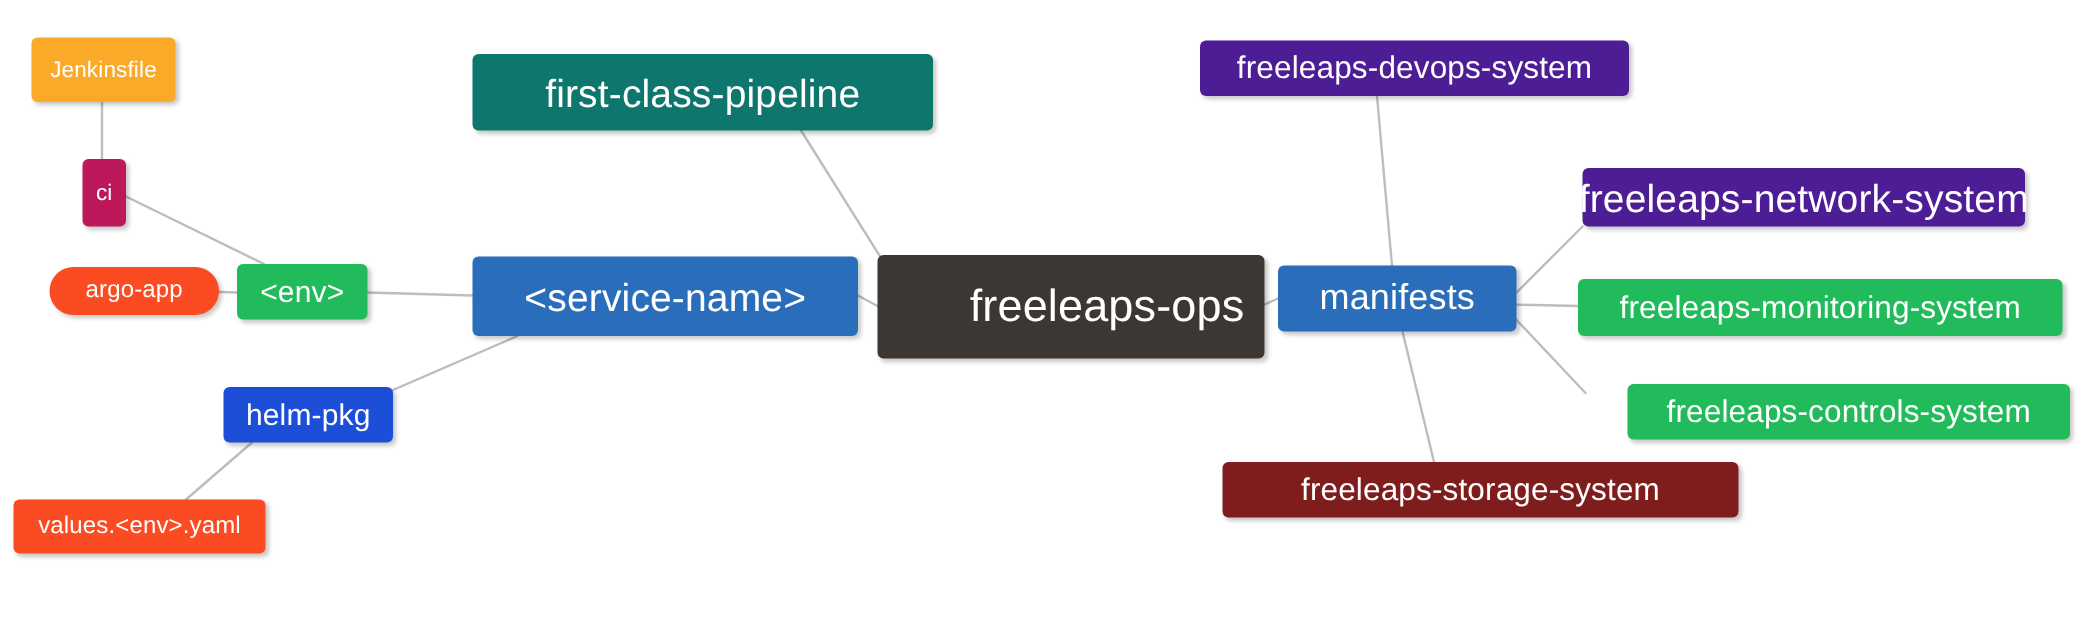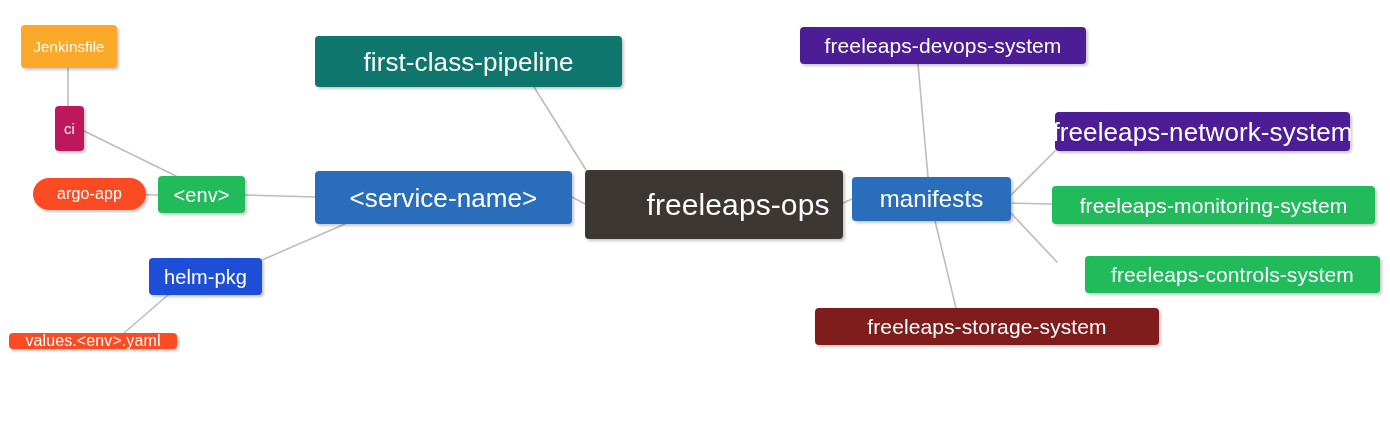--- a/index.html
+++ b/index.html
@@ -90,21 +90,21 @@
       </div>
       <div class="node" style="left: 21px; top: 25px; width: 96px; height: 43px; background: rgb(251, 169, 41); font-size: 15px;">
         <span>Jenkinsfile</span>
       </div>
       <div class="node" style="left: 55px; top: 106px; width: 29px; height: 45px; background: #be185d; font-size: 15px;">
         <span>ci</span>
       </div>
       <div class="node" style="left: 33px; top: 178px; width: 113px; height: 32px; background: rgb(251, 75, 34); font-size: 16px; border-radius: 16px;">
         <span>argo-app</span>
       </div>
-      <div class="node" style="left: 9px; top: 333px; width: 168px; height: 16px; background: rgb(251, 75, 34); font-size: 16px;">
+      <div class="node" style="left: 9px; top: 333px; width: 168px; height: 36px; background: rgb(251, 75, 34); font-size: 16px;">
         <span>values.&lt;env&gt;.yaml</span>
       </div>
       <div class="node" style="left: 800px; top: 27px; width: 286px; height: 37px; background: #4c1d95; font-size: 21px;">
         <span>freeleaps-devops-system</span>
       </div>
       <div class="node" style="left: 1055px; top: 112px; width: 295px; height: 39px; background: #4c1d95; font-size: 26px;">
         <span>freeleaps-network-system</span>
       </div>
       <div class="node" style="left: 1052px; top: 186px; width: 323px; height: 38px; background: rgb(34, 187, 91); font-size: 21px;">
         <span>freeleaps-monitoring-system</span>

